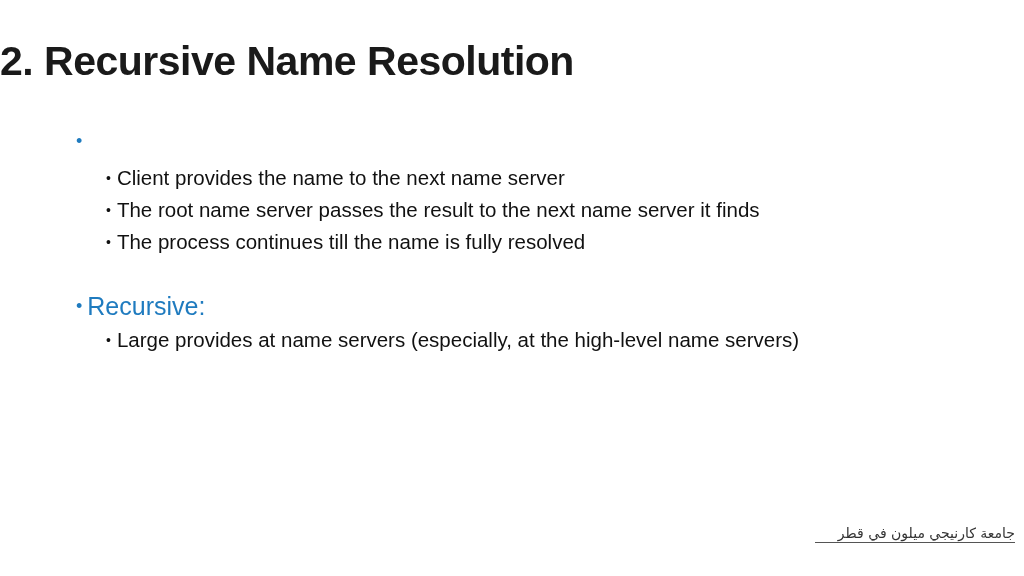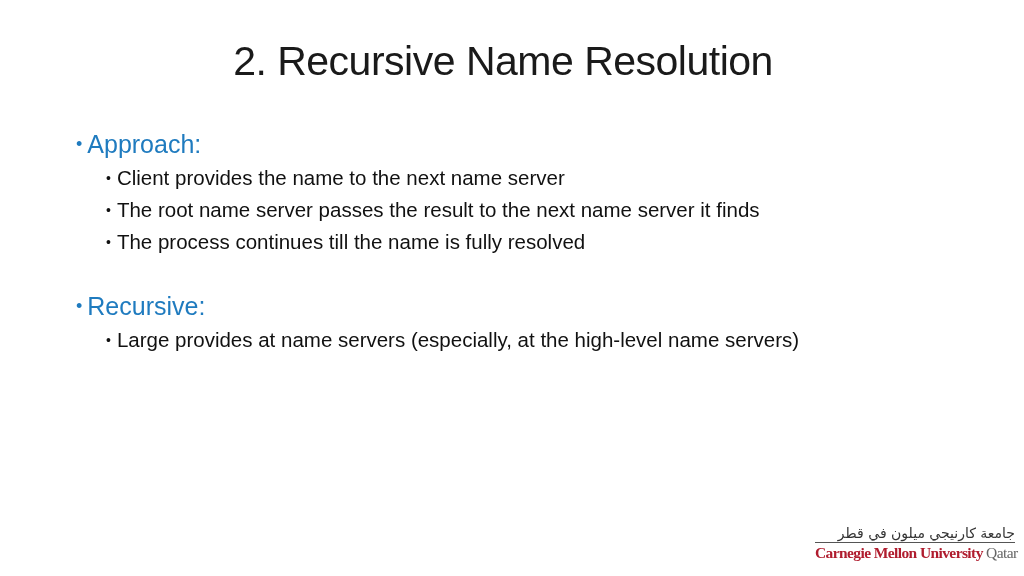--- a/index.html
+++ b/index.html
@@ -1,17 +1,17 @@
 <!DOCTYPE html>
 <html><head>
 <meta charset="utf-8">
 <style>
   html, body { margin:0; padding:0; }
   body { width:1024px; height:576px; background:#ffffff; position:relative; overflow:hidden; font-family:"Liberation Sans", sans-serif; }
-  .title { position:absolute; left:0; top:38px; width:1006px; text-align:center; font-size:41px; color:#1a1a1a; letter-spacing:-0.5px; font-weight:normal; }
+  .title { position:absolute; left:0; top:38px; width:1006px; text-align:left; font-size:41px; color:#1a1a1a; letter-spacing:-0.5px; font-weight:bold; }
   .section { position:absolute; left:76px; }
   .l1 { display:flex; align-items:baseline; font-size:25px; color:#1f7bbf; }
   .bullet1 { font-size:18px; margin-right:5px; position:relative; top:-3px; color:#1f7bbf; }
   .l2 { display:flex; align-items:baseline; font-size:20.5px; color:#111; margin-left:30px; height:32px; line-height:32px; }
   .bullet2 { font-size:14px; margin-right:6px; position:relative; top:-2px; color:#111; }
   #sec1 { top:126px; }
   #sec2 { top:288px; }
   .l1 { height:36px; line-height:36px; }
   .logo { position:absolute; left:815px; top:524px; width:200px; height:45px; }
   .logo-ar { font-family:"DejaVu Sans", sans-serif; font-size:14px; color:#333; text-align:right; direction:rtl; line-height:18px; letter-spacing:-1px; border-bottom:1px solid #555; }
@@ -20,21 +20,20 @@
   .logo-qatar { color:#666; }
 </style>
 </head>
 <body>
 
 <div class="title">2. Recursive Name Resolution</div>
 
 <div class="section" id="sec1">
   <div class="l1">
     <span class="bullet1">•</span>
-    <span>Approach:</span>
   </div>
   <div class="l2">
     <span class="bullet2">•</span>
     <span>Client provides the name to the next name server</span>
   </div>
   <div class="l2">
     <span class="bullet2">•</span>
     <span>The root name server passes the result to the next name server it finds</span>
   </div>
   <div class="l2">
@@ -49,17 +48,13 @@
     <span>Recursive:</span>
   </div>
   <div class="l2">
     <span class="bullet2">•</span>
     <span>Large provides at name servers (especially, at the high-level name servers)</span>
   </div>
 </div>
 
 <div class="logo">
   <div class="logo-ar">جامعة كارنيجي ميلون في قطر</div>
-  <div class="logo-en">
-    <span class="logo-cmu">Carnegie Mellon University</span>
-    <span class="logo-qatar">Qatar</span>
-  </div>
 </div>
 
 </body></html>

